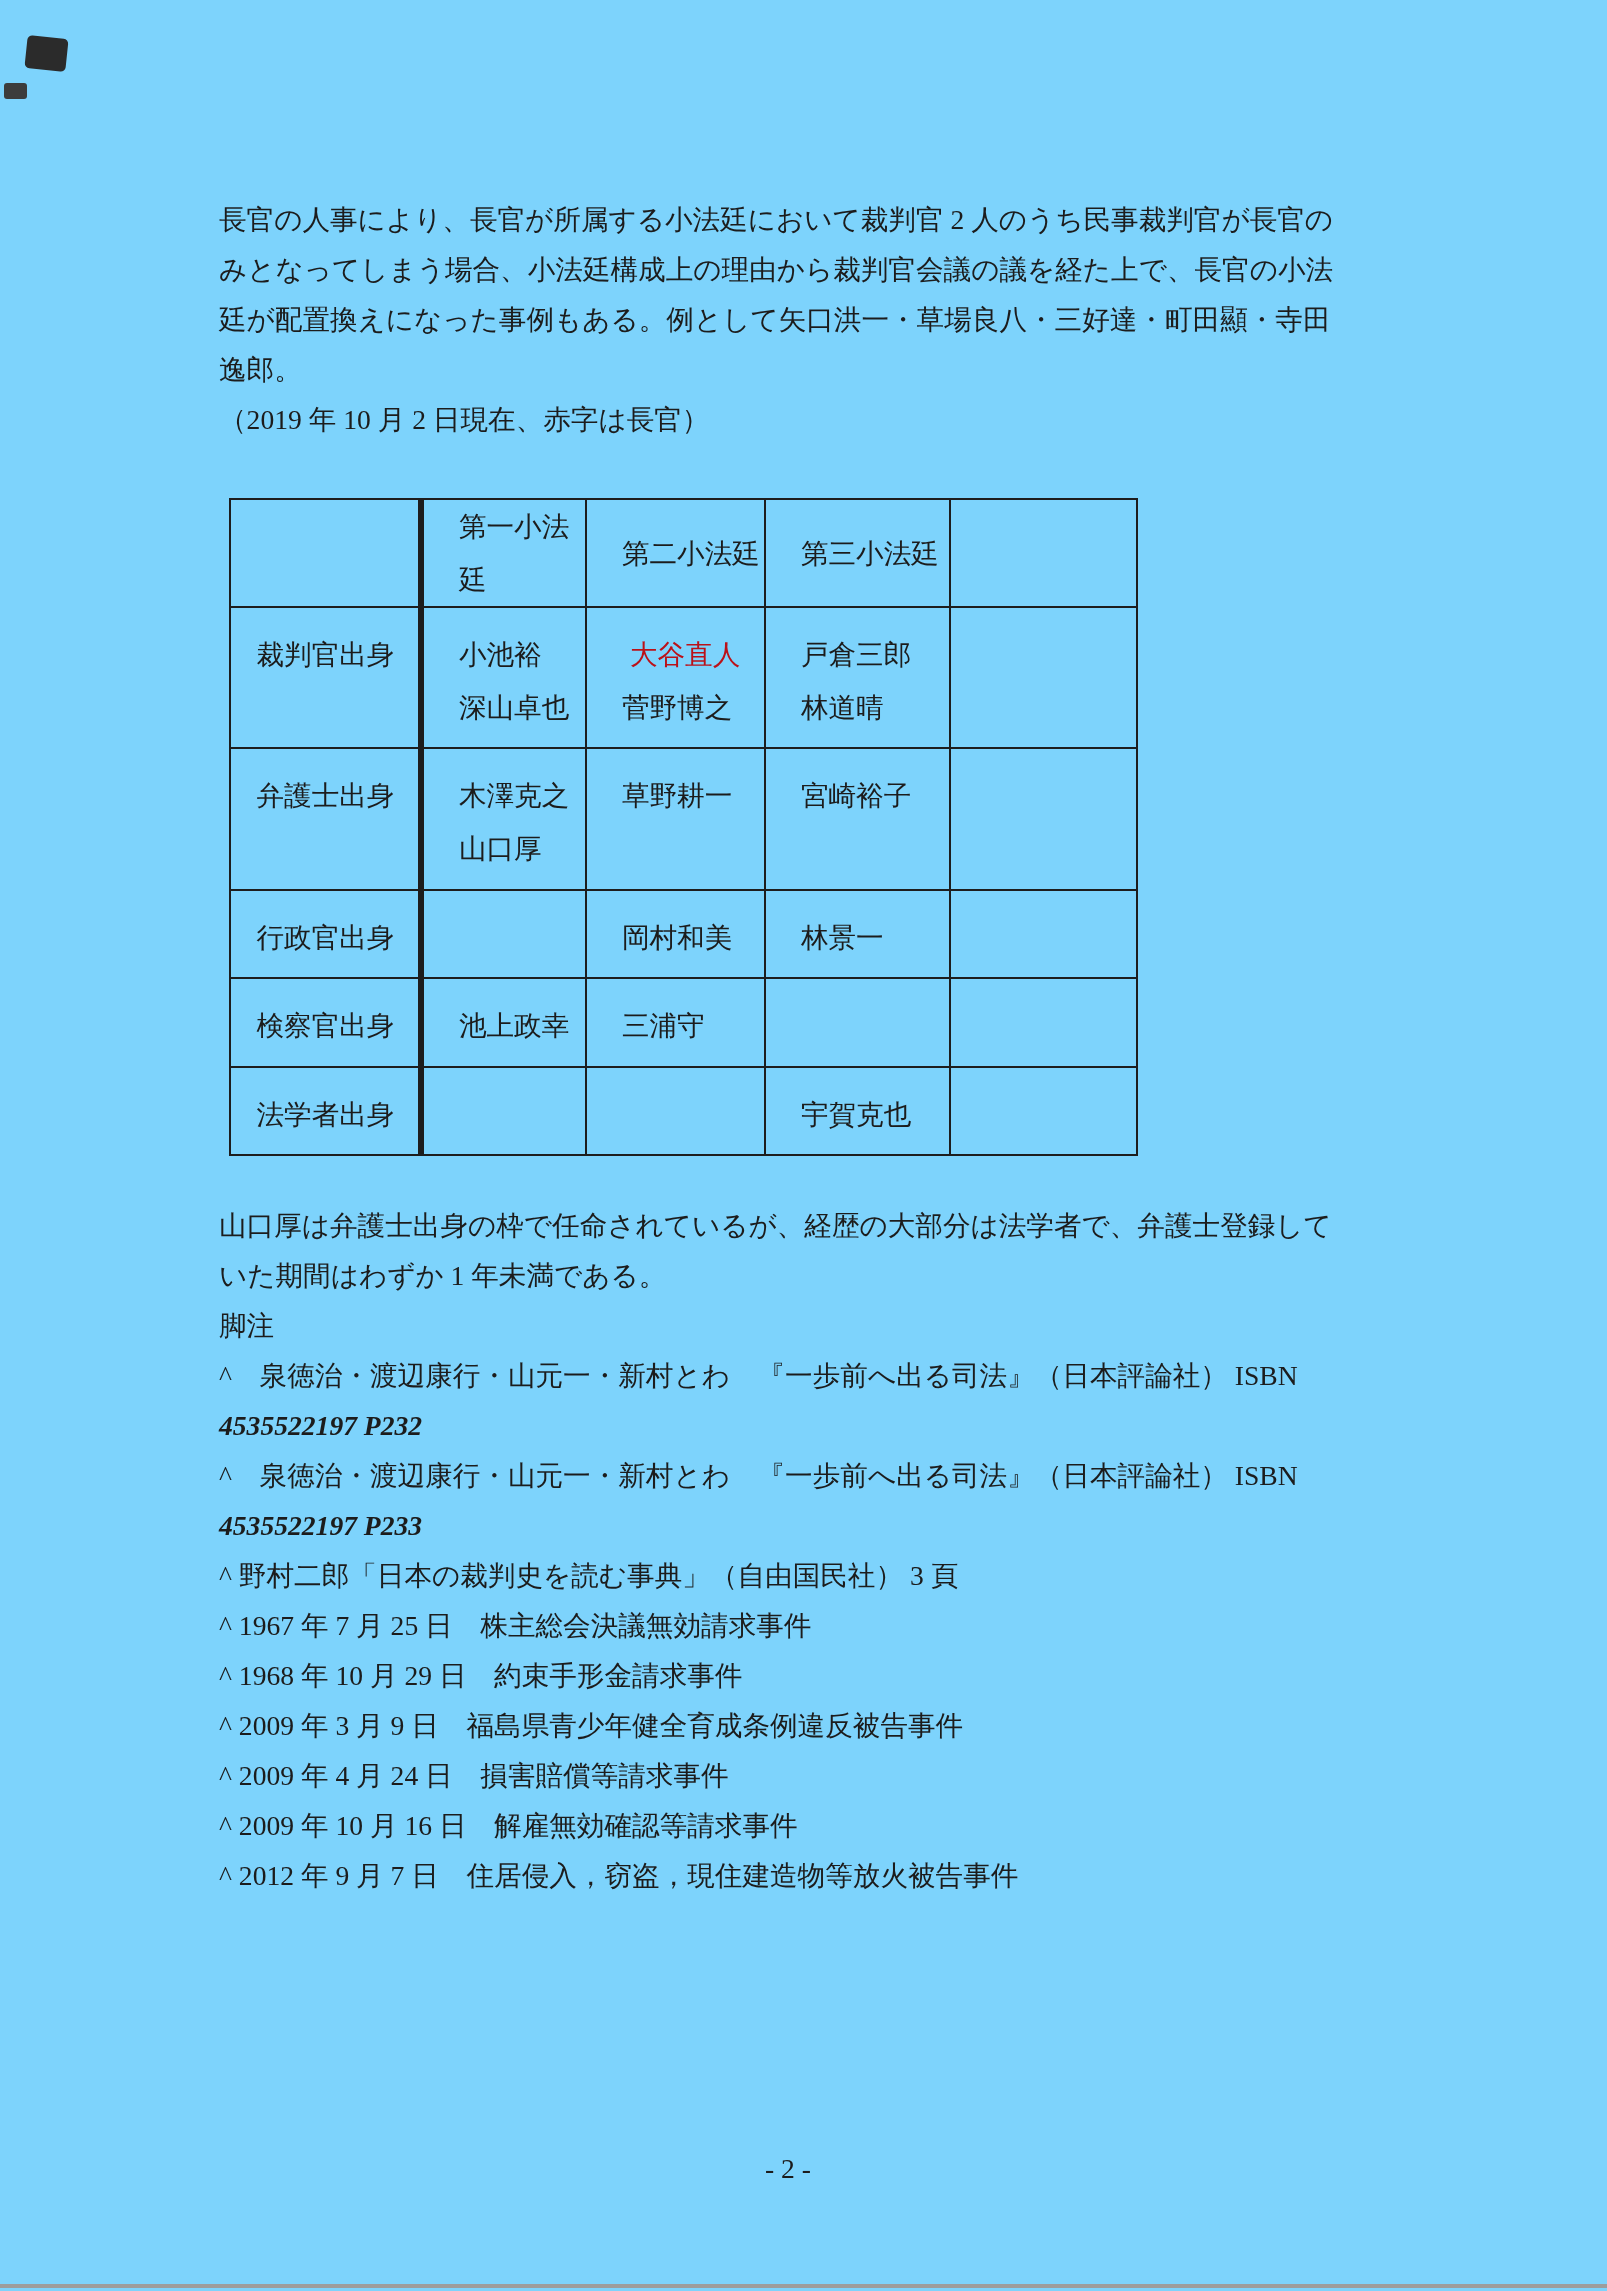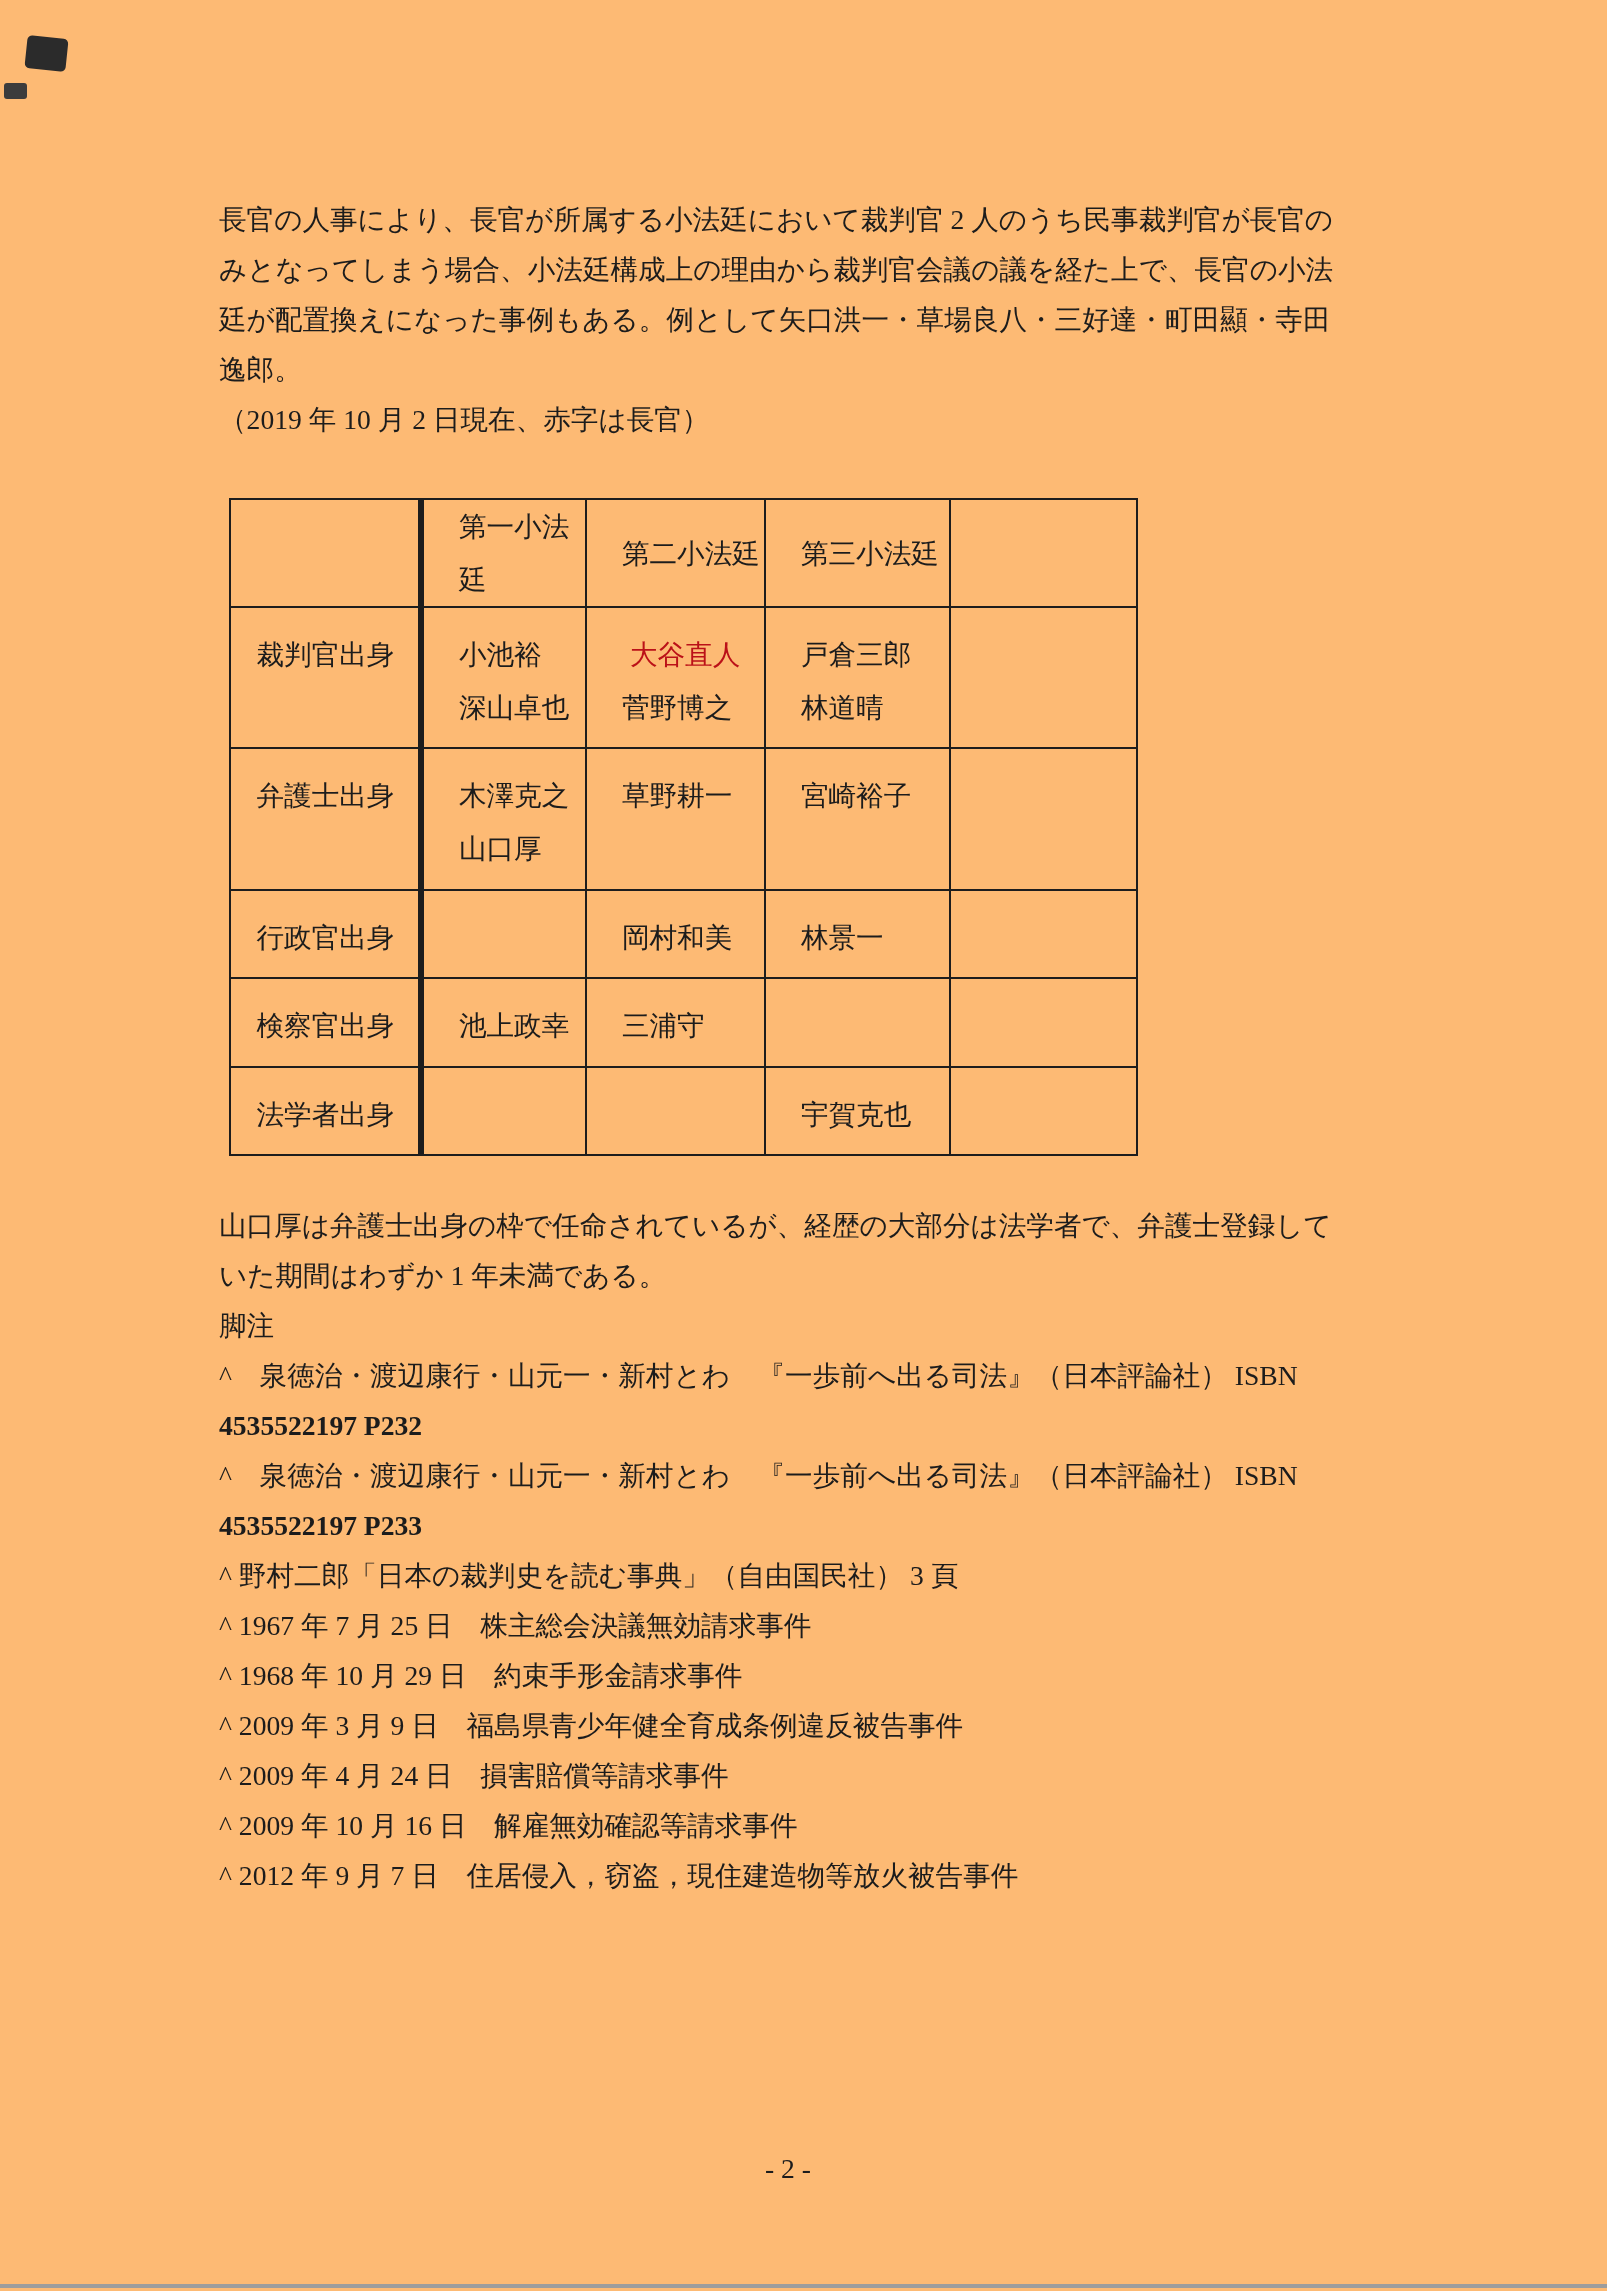--- a/index.html
+++ b/index.html
@@ -4,38 +4,38 @@
 <style>
   html, body {
     margin: 0;
     padding: 0;
     background: #ffffff;
   }
   .page {
     position: relative;
     width: 1608px;
     height: 2291px;
-    background: #fdba74;
+    background: #7dd3fc;
     overflow: hidden;
     font-family: "Liberation Serif", "DejaVu Serif", serif;
     color: #1c1c1c;
   }
   .content {
     position: absolute;
     left: 219px;
     top: 195px;
     width: 1192px;
   }
   .line {
     margin: 0;
     font-size: 27.6px;
     line-height: 50px;
     white-space: pre-wrap;
   }
-  .fn-bold { font-weight: bold; }
+  .fn-bold { font-weight: bold; font-style: italic; }
 
   
   table.bench {
     border-collapse: collapse;
     margin-top: 53px;
     margin-left: 9.9px;
     table-layout: fixed;
   }
   table.bench th, table.bench td {
     border: 2px solid #1d1d1d;

